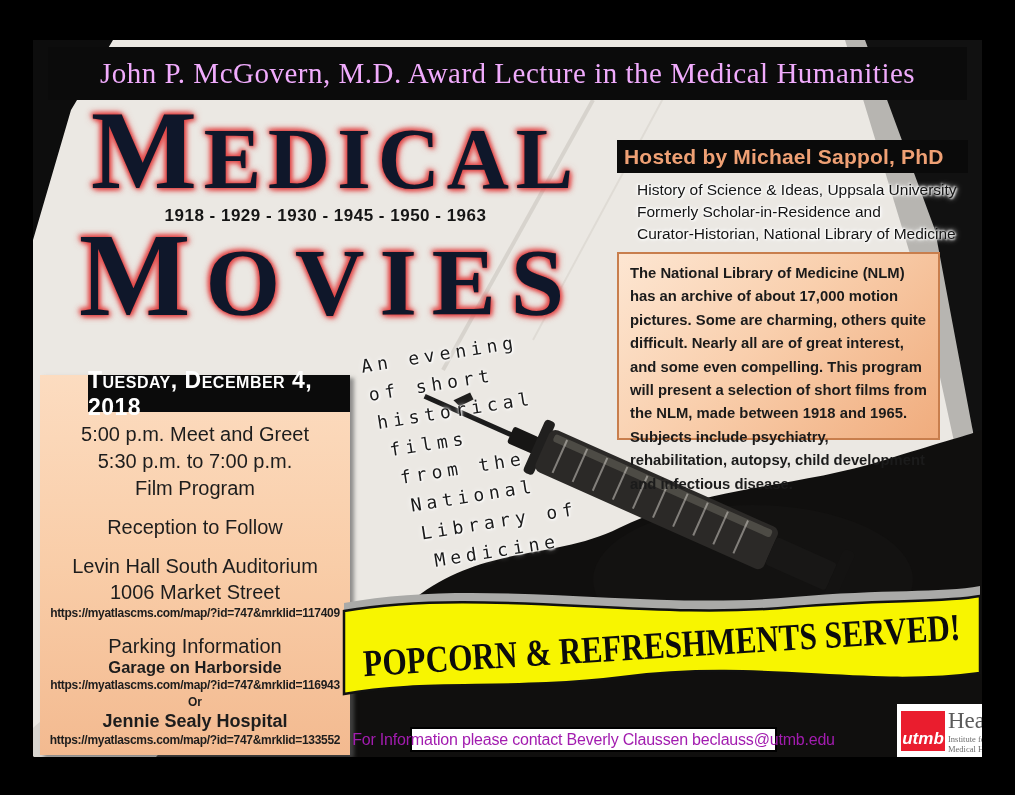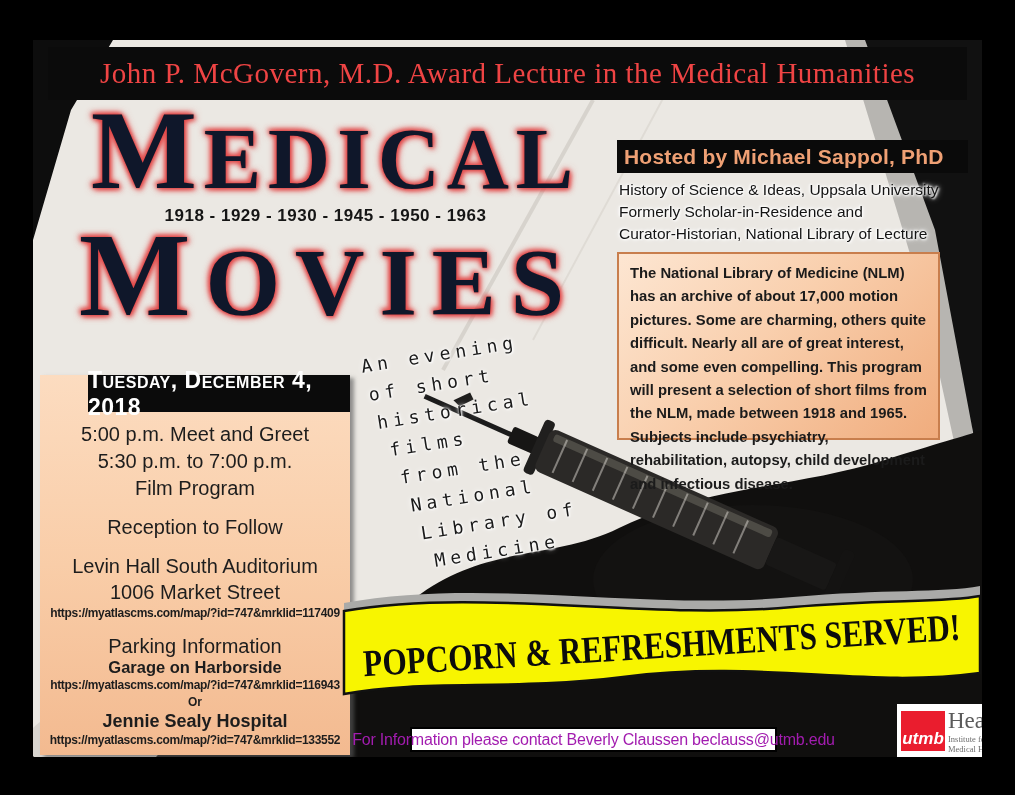--- a/index.html
+++ b/index.html
@@ -5,40 +5,40 @@
   html,body{margin:0;padding:0;background:#000;}
   .stage{position:relative;width:1015px;height:795px;background:#000;overflow:hidden;
          font-family:"Liberation Sans", sans-serif;}
   .poster{position:absolute;left:33px;top:40px;width:949px;height:717px;
           background:#eae7e2;overflow:hidden;}
   .photo{position:absolute;left:0;top:0;width:949px;height:717px;}
 
   
   .title-bar{position:absolute;left:15px;top:7px;width:919px;height:53px;background:#0b0b0b;
              display:flex;align-items:center;justify-content:center;}
-  .title-bar span{color:#ef4444;font-family:"Liberation Serif", serif;font-size:29px;letter-spacing:.5px;}
+  .title-bar span{color:#f0abfc;font-family:"Liberation Serif", serif;font-size:29px;letter-spacing:.5px;}
 
   
   .mast{position:absolute;line-height:1;color:#0f172a;font-family:"Liberation Serif", serif;font-weight:bold;
         text-shadow:0 0 4px rgba(228,72,72,.95),0 0 9px rgba(228,72,72,.8),
                     2px 2px 5px rgba(228,72,72,.85),-2px -2px 5px rgba(228,72,72,.85),0 0 1px #200;}
   .mast .cap{font-size:112px;}
   .mast .rest{font-size:86px;}
   .medical{left:58px;top:54px;letter-spacing:7px;}
   .movies{left:46px;top:177px;letter-spacing:15px;}
   .movies .cap{font-size:118px;}
   .movies .rest{font-size:96px;}
   .years{position:absolute;left:120px;top:166px;width:345px;text-align:center;
          font-size:17px;font-weight:bold;color:#151515;letter-spacing:.5px;}
 
   
   .hosted-bar{position:absolute;left:584px;top:100px;width:351px;height:33px;background:#0a0a0a;
               display:flex;align-items:center;}
   .hosted-bar span{color:#efa074;font-size:21px;font-weight:bold;padding-left:7px;letter-spacing:.2px;}
-  .hosted-sub{position:absolute;left:586px;top:139px;width:360px;color:#141414;
+  .hosted-sub{position:absolute;left:604px;top:139px;width:360px;color:#141414;
               font-size:15.5px;line-height:22px;font-weight:500;
               text-shadow:0 0 4px #fff,0 0 7px #fff,1px 1px 2px #fff,-1px -1px 2px #fff;}
 
   
   .about-box{position:absolute;left:584px;top:212px;width:323px;height:188px;box-sizing:border-box;
              border:2px solid #c87e4d;background:linear-gradient(135deg,#fde6d2 0%,#f9cfad 45%,#f0ac7d 100%);
              padding:8px 11px;}
   .about-box p{margin:0;font-size:14.8px;font-weight:bold;line-height:23.4px;color:#1b1b1b;text-align:left;}
 
   
@@ -130,21 +130,21 @@
     <div class="mast medical"><span class="cap">M</span><span class="rest">EDICAL</span></div>
     <div class="years">1918 - 1929 - 1930 - 1945 - 1950 - 1963</div>
     <div class="mast movies"><span class="cap">M</span><span class="rest">OVIES</span></div>
 
     <div class="hosted-bar">
       <span>Hosted by Michael Sappol, PhD</span>
     </div>
     <div class="hosted-sub">
       <div>History of Science &amp; Ideas, Uppsala University</div>
       <div>Formerly Scholar-in-Residence and</div>
-      <div>Curator-Historian, National Library of Lecture</div>
+      <div>Curator-Historian, National Library of Medicine</div>
     </div>
 
     <div class="about-box">
       <p>The National Library of Medicine (NLM) has an archive of about 17,000 motion pictures. Some are charming, others quite difficult. Nearly all are of great interest, and some even compelling. This program will present a selection of short films from the NLM, made between 1918 and 1965. Subjects include psychiatry, rehabilitation, autopsy, child development and infectious disease.</p>
     </div>
 
     <div class="event-box">
       <div class="event-header">Tuesday, December 4, 2018</div>
       <div class="event-body">
         <div class="ev-line">5:00 p.m. Meet and Greet</div>

